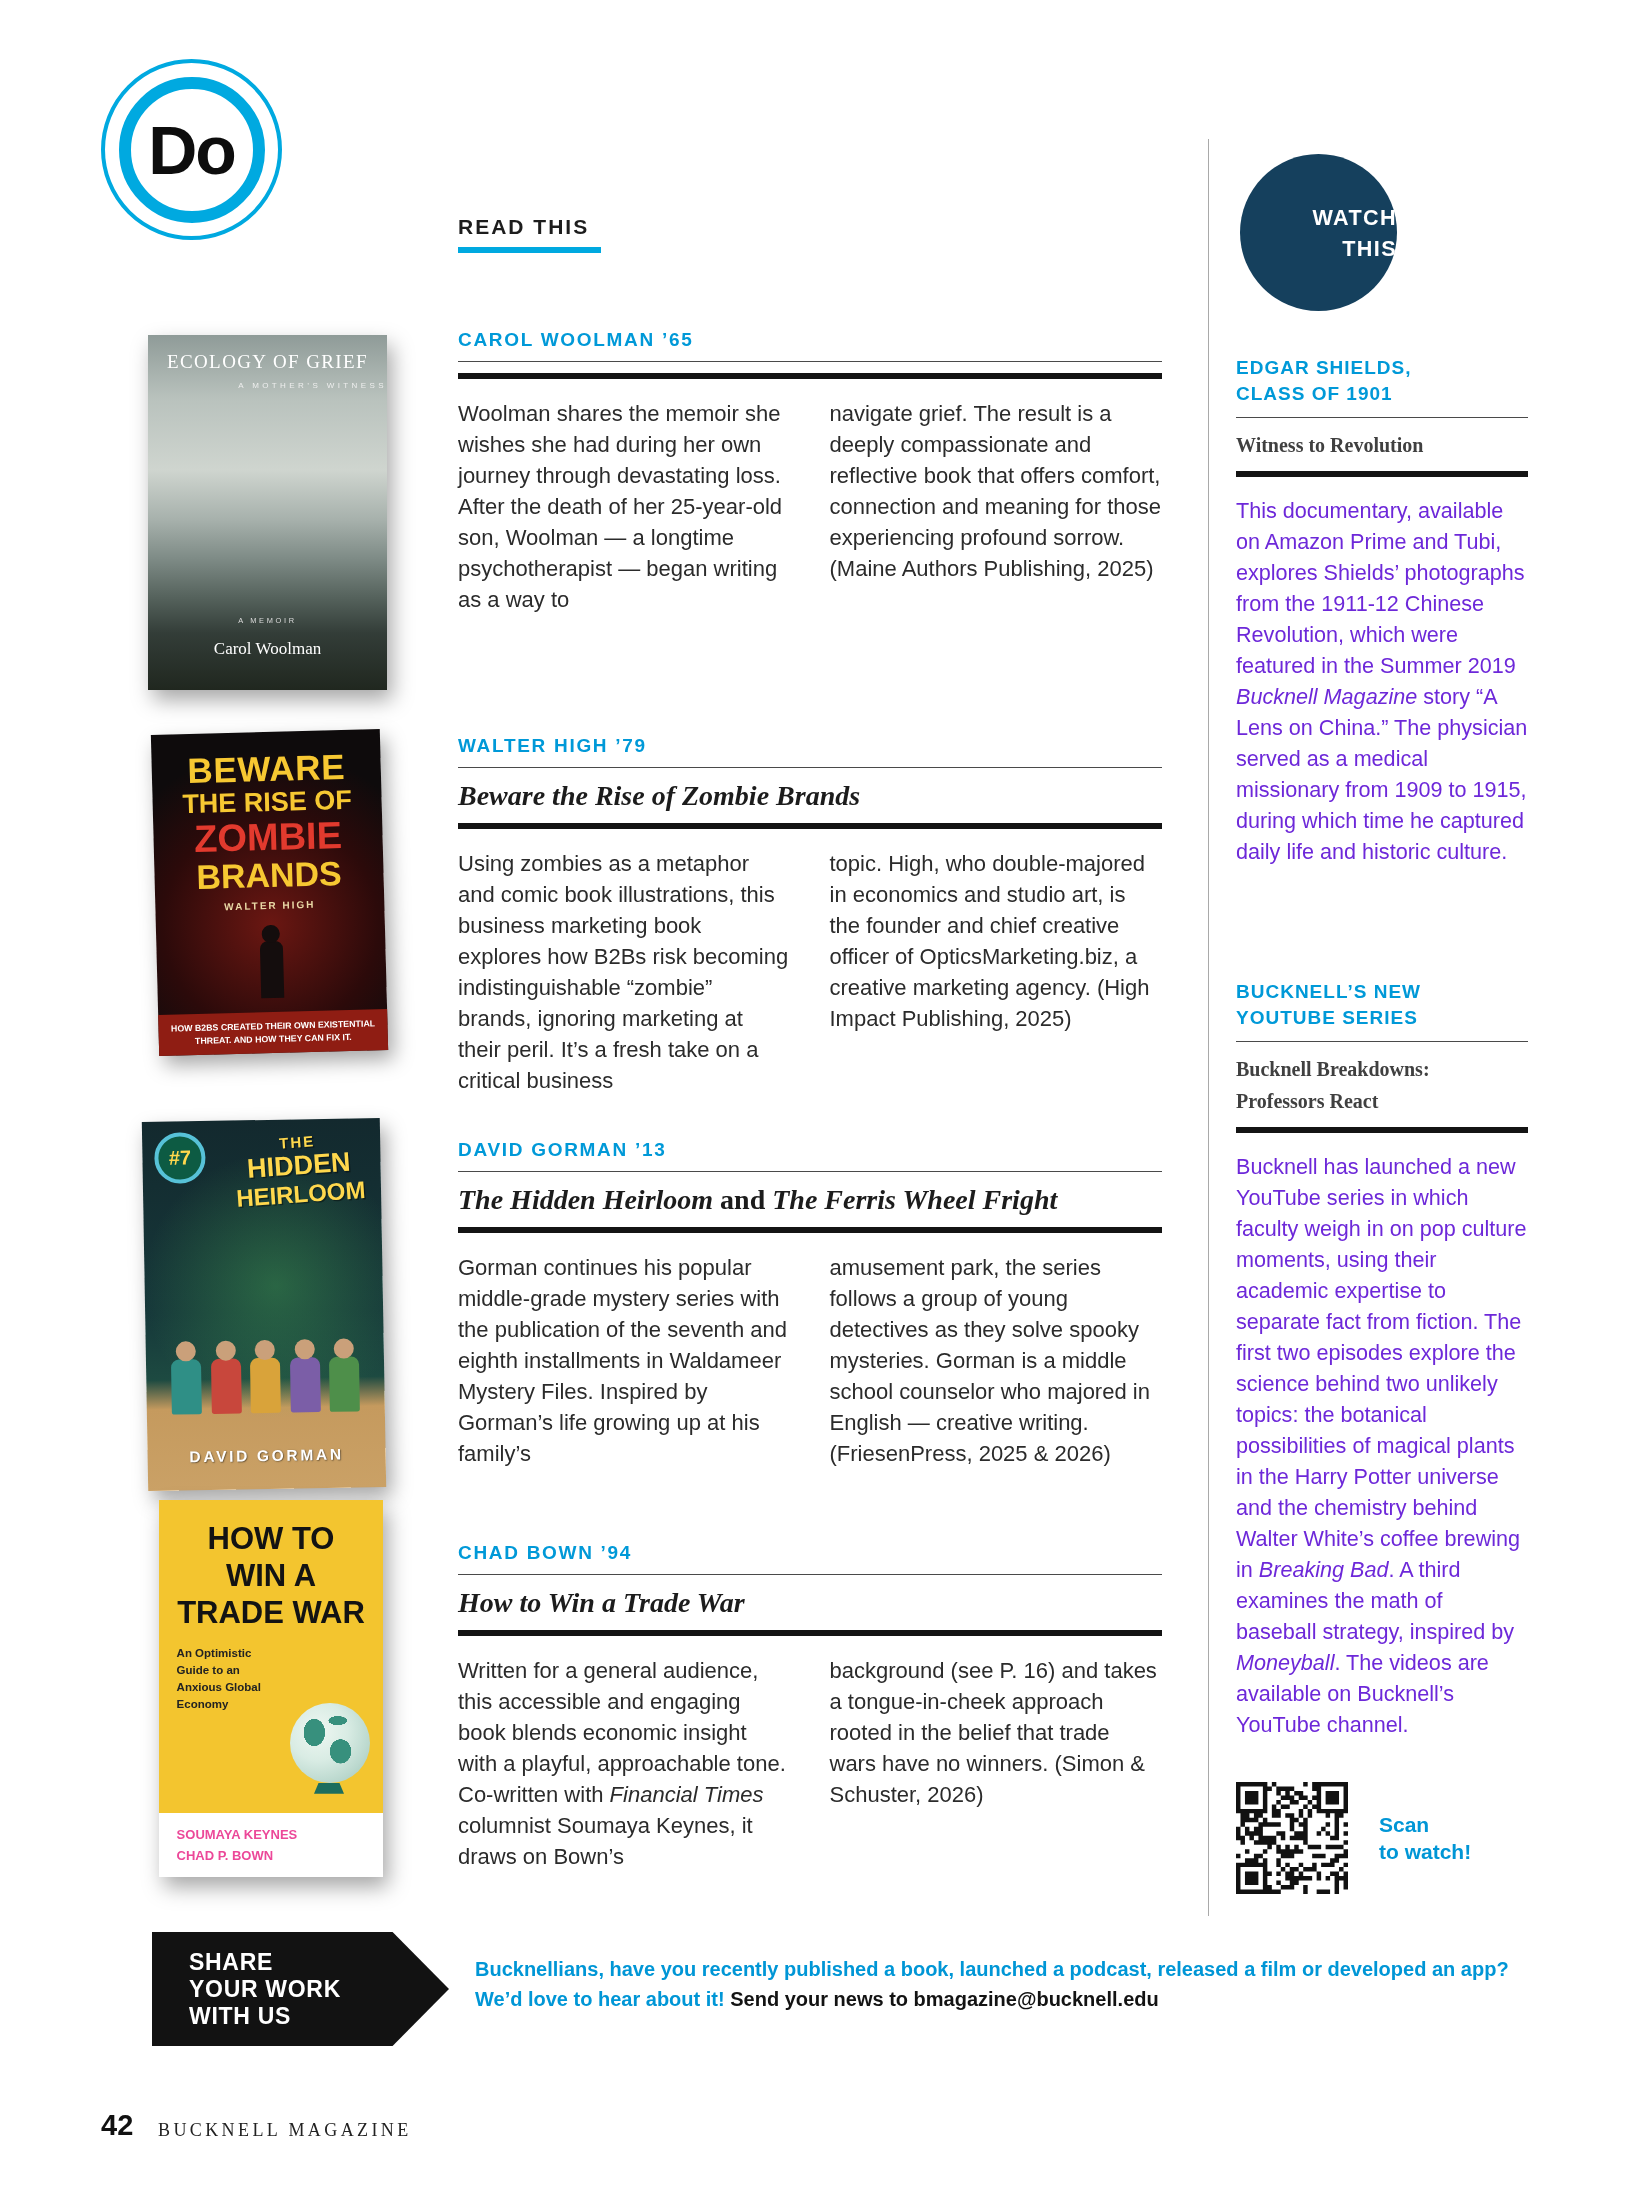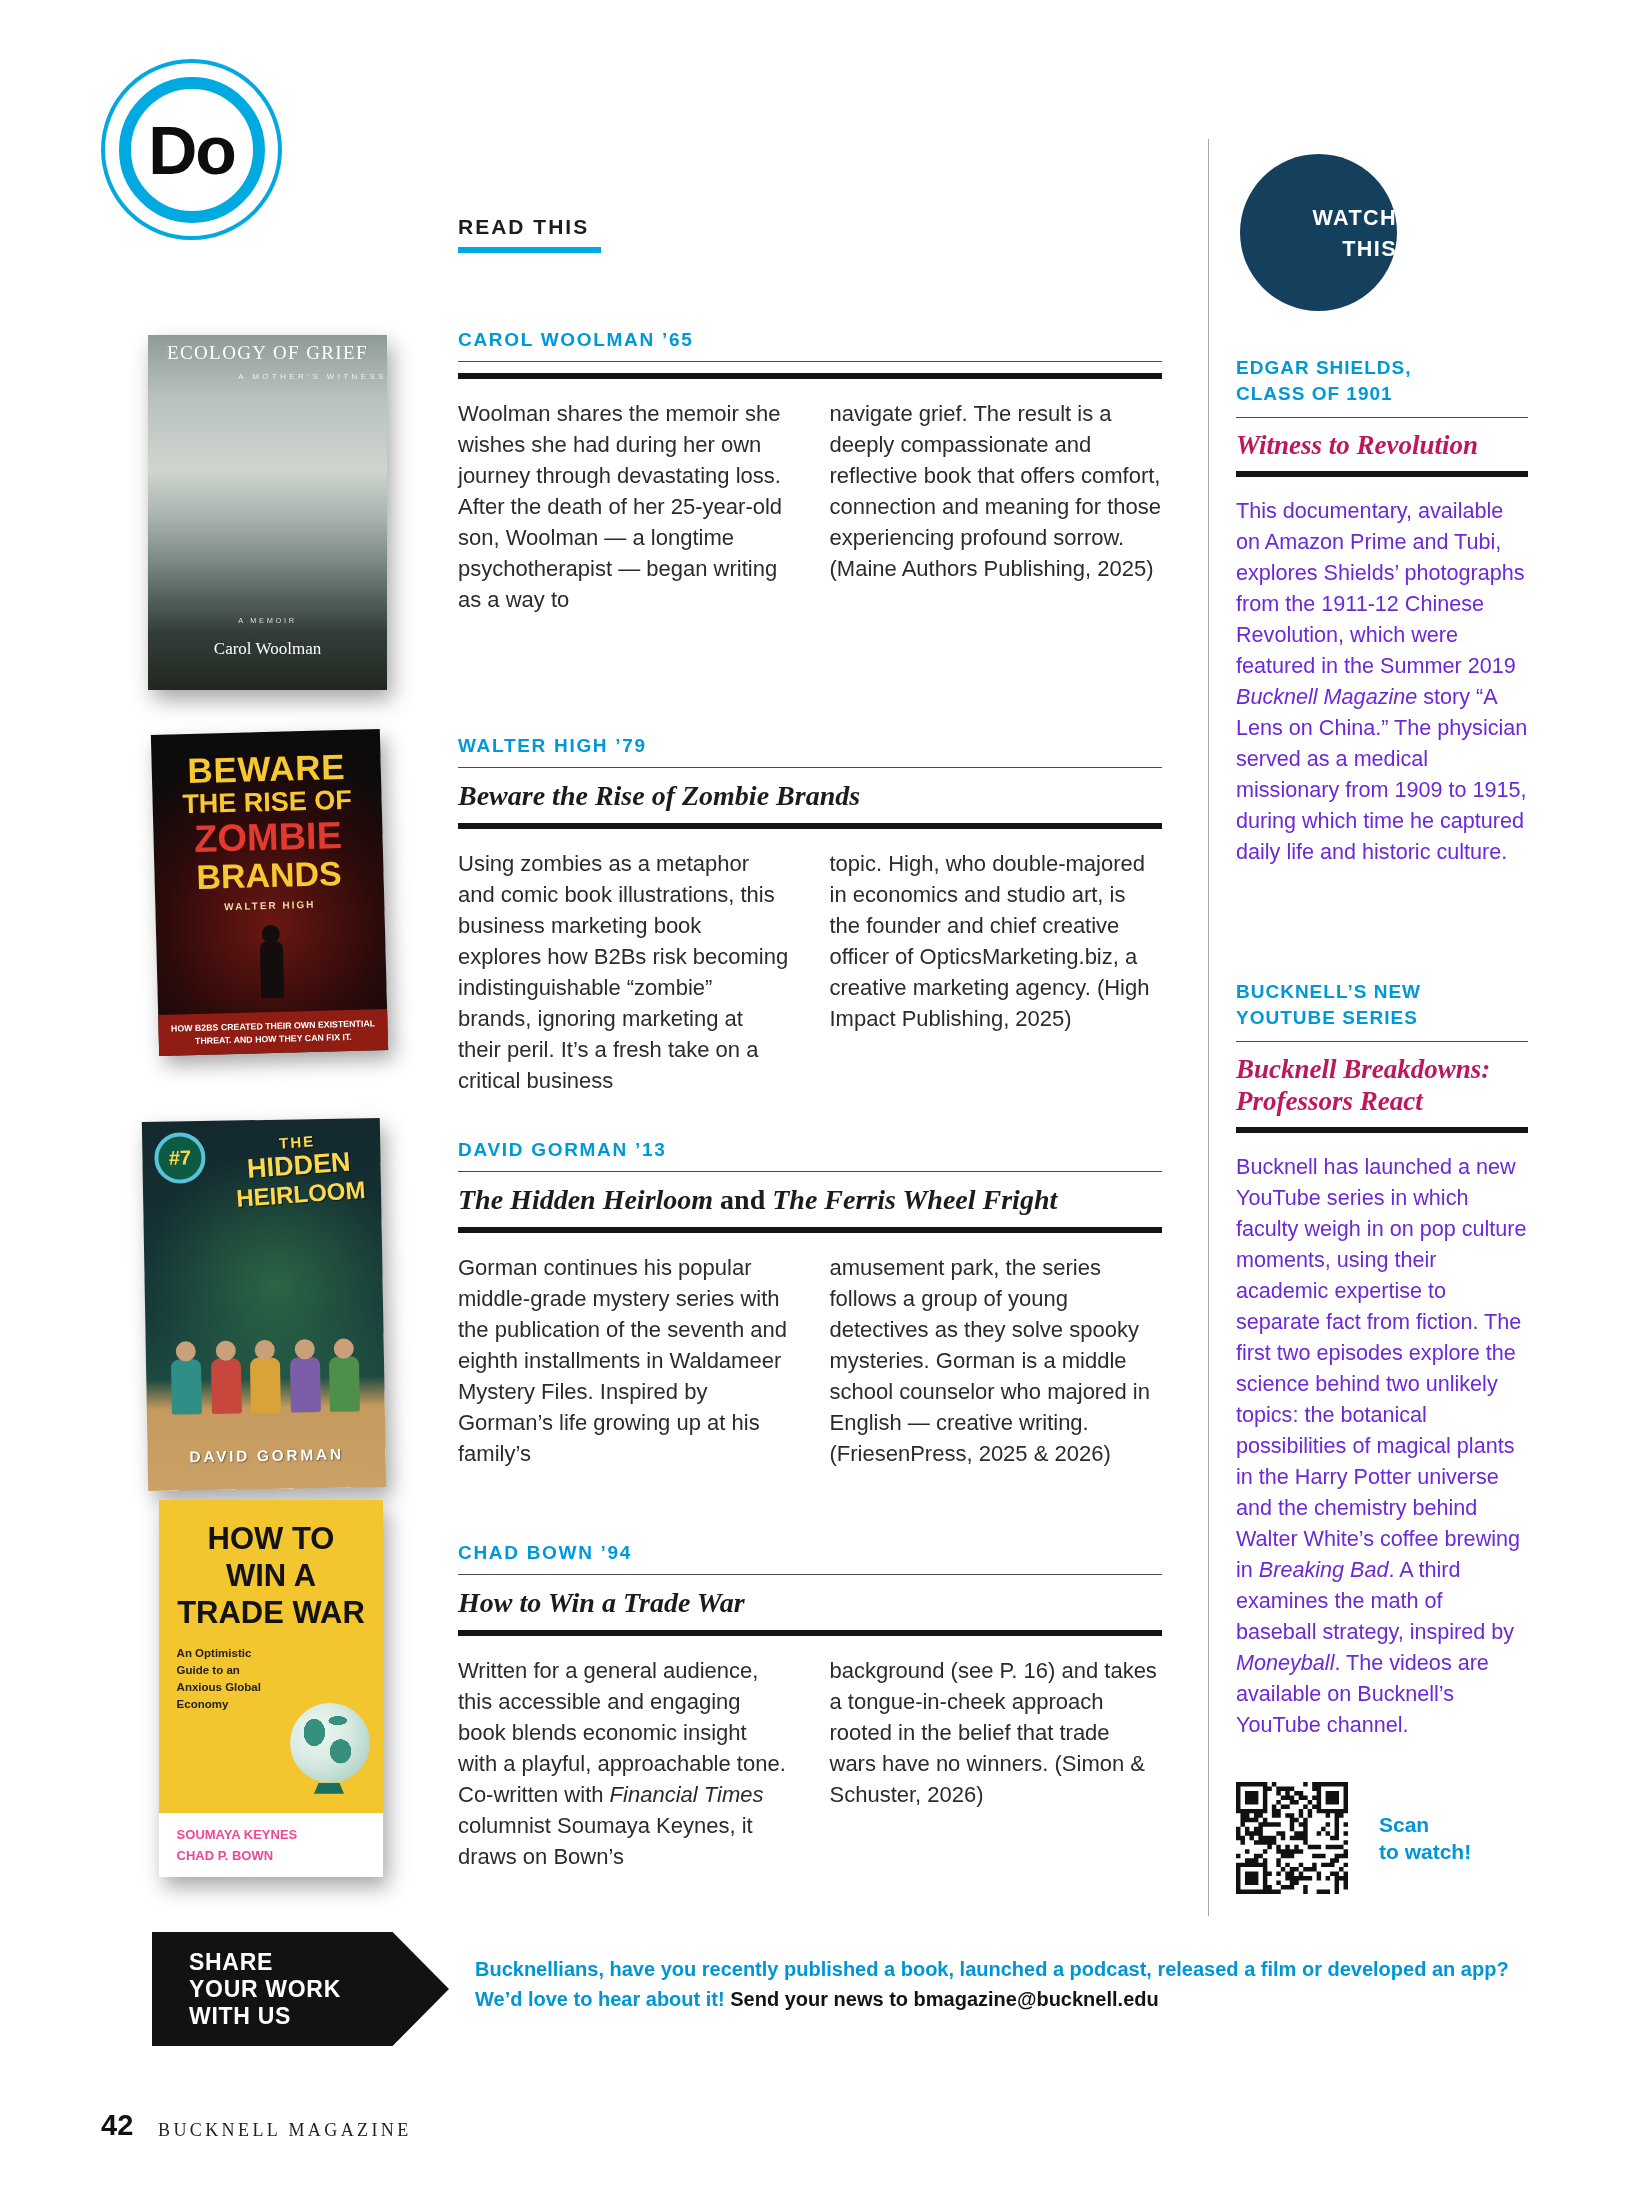--- a/index.html
+++ b/index.html
@@ -38,33 +38,33 @@
   .col  { width:333px; font-size:22px; line-height:31px; color:#2b2b2b; }
 
   .seg-it { font-style:italic; }
   .seg-rm { font-style:normal; }
   .seg-accent { color:#0096d6; font-weight:700; }
   .seg-dark   { color:#131313; font-weight:700; }
 
   
   .sb-item { left:1236px; width:292px; }
   .sb-kicker { font-weight:800; font-size:19px; letter-spacing:1px; color:#0099d8; line-height:26px; }
-  .sb-title { font-family:"Liberation Serif", serif; font-style:italic; font-weight:700;
-              font-size:27px; line-height:32px; color:#be185d; margin-top:10.8px; white-space:pre-line; }
+  .sb-title { font-family:"Liberation Serif", serif; font-weight:700;
+              font-size:20px; line-height:32px; color:#404040; margin-top:10.8px; white-space:pre-line; }
   .sb-body { font-size:21.6px; line-height:31px; margin-top:17.6px; color:#6d28d9; }
   .qr-row { left:1236px; top:1782px; width:292px; display:flex; align-items:center; gap:31px; }
   .scan-label { color:#0096d6; font-weight:800; font-size:21px; line-height:27px; white-space:pre-line; }
 
   
   .cover { box-shadow:5.4px 9.5px 20px rgba(0,0,0,0.35); }
 
   .cover1 { left:148px; top:335px; width:239px; height:355px; color:#fff; text-align:center;
     background:linear-gradient(to bottom,#8f9b98 0%,#b9c2bd 18%,#cfd5cf 38%,#a7b1ac 52%,
                #7e8b86 63%,#55625c 74%,#333d38 84%,#20271f 100%); }
-  .c1-title { padding-top:7px; font-family:"Liberation Serif", serif; font-size:19px; letter-spacing:1.4px; }
+  .c1-title { padding-top:16px; font-family:"Liberation Serif", serif; font-size:19px; letter-spacing:1.4px; }
   .c1-sub { margin-top:8px; font-size:8px; letter-spacing:3.4px; color:#eeeeee;text-align:right; }
   .c1-memoir { position:absolute; bottom:65px; width:100%; font-size:7.4px; letter-spacing:2.7px; color:#ddd; }
   .c1-author { position:absolute; bottom:31px; width:100%; font-family:"Liberation Serif", serif; font-size:17px; }
 
   .cover2 { left:155px; top:732px; width:229px; height:321px; text-align:center; transform:rotate(-1.5deg);
     background:radial-gradient(circle at 50% 60%, #6b1712 0%, #2c0a0a 48%, #0e0b0c 78%); color:#f7c832; }
   .c2-l1 { padding-top:17.6px; font-size:35px; font-weight:800; line-height:37px; letter-spacing:0.7px; }
   .c2-l2 { font-size:27px; font-weight:800; line-height:31px; }
   .c2-l3 { font-size:38px; font-weight:800; line-height:39px; color:#e23a2e; }
   .c2-l4 { font-size:34px; font-weight:800; line-height:37px; }

